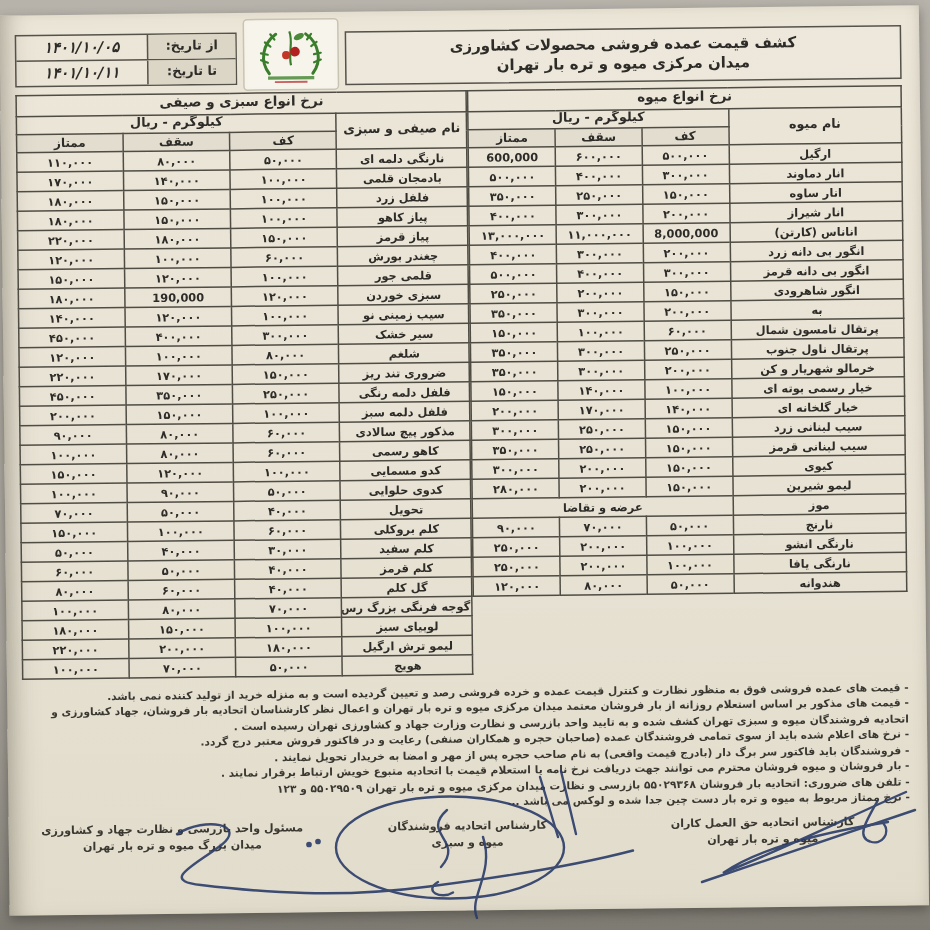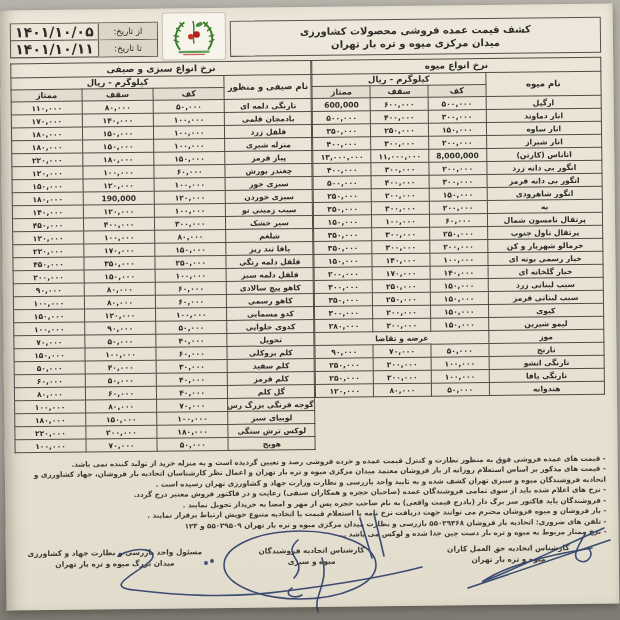--- a/index.html
+++ b/index.html
@@ -10,22 +10,22 @@
     transform:rotate(-0.65deg);
     box-shadow:0 3px 8px rgba(40,38,32,.45), inset 14px 0 18px -12px rgba(90,85,70,.55), inset -6px 0 10px -8px rgba(90,85,70,.35);
     padding:4px 12px 0 10px;box-sizing:border-box;color:#2e2c28;}
   
   .hdr{display:flex;align-items:flex-start;gap:4px;height:48px;}
   .titlebox{flex:1;margin-top:9px;border:1px solid #55524a;height:34px;display:flex;flex-direction:column;justify-content:center;text-align:center;font-weight:700;font-size:10px;line-height:1.35;background:rgba(255,255,255,.08);}
   .logo{width:62px;height:46px;flex:0 0 62px;background:#f6f3ea;border:1px solid #c9c3b2;border-radius:3px;display:flex;align-items:center;justify-content:center;}
   .datebox{width:146px;flex:0 0 146px;margin-top:9px;border:1px solid #55524a;}
   .daterow{display:flex;height:16px;border-bottom:1px solid #55524a;}
   .daterow:last-child{border-bottom:none;}
-  .dlabel{width:58px;background:#dcd6c6;border-left:1px solid #55524a;font-size:8.5px;font-weight:400;display:flex;align-items:center;justify-content:center;}
-  .dvalue{flex:1;font-size:14px;font-weight:700;display:flex;align-items:center;justify-content:center;letter-spacing:.5px;}
+  .dlabel{width:58px;background:#dcd6c6;border-left:1px solid #55524a;font-size:8.5px;font-weight:700;display:flex;align-items:center;justify-content:center;}
+  .dvalue{flex:1;font-size:10px;font-weight:700;display:flex;align-items:center;justify-content:center;letter-spacing:.5px;font-style:italic;}
   
   .tables{display:flex;align-items:flex-start;margin-top:1px;}
   .half{box-sizing:border-box;}
   .half.fruit{width:49%;}
   .half.veg{width:51%;}
   table{width:100%;border-collapse:collapse;table-layout:fixed;}
   td{border:1px solid #4f4c44;font-size:7.6px;font-weight:700;text-align:center;vertical-align:middle;color:#2e2c28;padding:0 1px;height:12px;line-height:11px;overflow:hidden;white-space:nowrap;}
   tr.sec td{height:13px;font-size:9px;background:rgba(255,255,255,.07);}
   tr.unit td{height:11px;font-size:8.5px;}
   tr.cols td{height:11px;font-size:8px;background:rgba(0,0,0,.03);}
@@ -269,21 +269,21 @@
               <col style="width:29%">
               <col style="width:23.7%">
               <col style="width:23.7%">
               <col style="width:23.6%">
             </colgroup>
           <tbody>
             <tr class="sec">
                 <td colspan="4">نرخ انواع سبزی و صیفی</td>
               </tr>
             <tr class="unit">
-              <td rowspan="2" class="namehead">نام صیفی و منظور</td>
+              <td rowspan="2" class="namehead">نام صیفی و سبزی</td>
               <td colspan="3">کیلوگرم - ریال</td>
             </tr>
             <tr class="cols">
               <td>کف</td>
               <td>سقف</td>
               <td>ممتاز</td>
             </tr>
 
               <tr>
                 <td>نارنگی دلمه ای</td>
@@ -300,42 +300,42 @@
               </tr>
 
               <tr>
                 <td>فلفل زرد</td>
                 <td>۱۰۰,۰۰۰</td>
                 <td>۱۵۰,۰۰۰</td>
                 <td>۱۸۰,۰۰۰</td>
               </tr>
 
               <tr>
-                <td>منزله شیری</td>
+                <td>پیاز کاهو</td>
                 <td>۱۰۰,۰۰۰</td>
                 <td>۱۵۰,۰۰۰</td>
                 <td>۱۸۰,۰۰۰</td>
               </tr>
 
               <tr>
                 <td>پیاز قرمز</td>
                 <td>۱۵۰,۰۰۰</td>
                 <td>۱۸۰,۰۰۰</td>
                 <td>۲۲۰,۰۰۰</td>
               </tr>
 
               <tr>
                 <td>چغندر بورش</td>
                 <td>۶۰,۰۰۰</td>
                 <td>۱۰۰,۰۰۰</td>
                 <td>۱۲۰,۰۰۰</td>
               </tr>
 
               <tr>
-                <td>سبزی جور</td>
+                <td>قلمی جور</td>
                 <td>۱۰۰,۰۰۰</td>
                 <td>۱۲۰,۰۰۰</td>
                 <td>۱۵۰,۰۰۰</td>
               </tr>
 
               <tr>
                 <td>سبزی خوردن</td>
                 <td>۱۲۰,۰۰۰</td>
                 <td>190,000</td>
                 <td>۱۸۰,۰۰۰</td>
@@ -356,42 +356,42 @@
               </tr>
 
               <tr>
                 <td>شلغم</td>
                 <td>۸۰,۰۰۰</td>
                 <td>۱۰۰,۰۰۰</td>
                 <td>۱۲۰,۰۰۰</td>
               </tr>
 
               <tr>
-                <td>یافا تند ریز</td>
+                <td>ضروری تند ریز</td>
                 <td>۱۵۰,۰۰۰</td>
                 <td>۱۷۰,۰۰۰</td>
                 <td>۲۲۰,۰۰۰</td>
               </tr>
 
               <tr>
                 <td>فلفل دلمه رنگی</td>
                 <td>۲۵۰,۰۰۰</td>
                 <td>۳۵۰,۰۰۰</td>
                 <td>۴۵۰,۰۰۰</td>
               </tr>
 
               <tr>
                 <td>فلفل دلمه سبز</td>
                 <td>۱۰۰,۰۰۰</td>
                 <td>۱۵۰,۰۰۰</td>
                 <td>۲۰۰,۰۰۰</td>
               </tr>
 
               <tr>
-                <td>کاهو پیچ سالادی</td>
+                <td>مذکور پیچ سالادی</td>
                 <td>۶۰,۰۰۰</td>
                 <td>۸۰,۰۰۰</td>
                 <td>۹۰,۰۰۰</td>
               </tr>
 
               <tr>
                 <td>کاهو رسمی</td>
                 <td>۶۰,۰۰۰</td>
                 <td>۸۰,۰۰۰</td>
                 <td>۱۰۰,۰۰۰</td>
@@ -454,21 +454,21 @@
               </tr>
 
               <tr>
                 <td>لوبیای سبز</td>
                 <td>۱۰۰,۰۰۰</td>
                 <td>۱۵۰,۰۰۰</td>
                 <td>۱۸۰,۰۰۰</td>
               </tr>
 
               <tr>
-                <td>لوکس ترش سنگی</td>
+                <td>لیمو ترش ارگیل</td>
                 <td>۱۸۰,۰۰۰</td>
                 <td>۲۰۰,۰۰۰</td>
                 <td>۲۲۰,۰۰۰</td>
               </tr>
 
               <tr>
                 <td>هویج</td>
                 <td>۵۰,۰۰۰</td>
                 <td>۷۰,۰۰۰</td>
                 <td>۱۰۰,۰۰۰</td>

